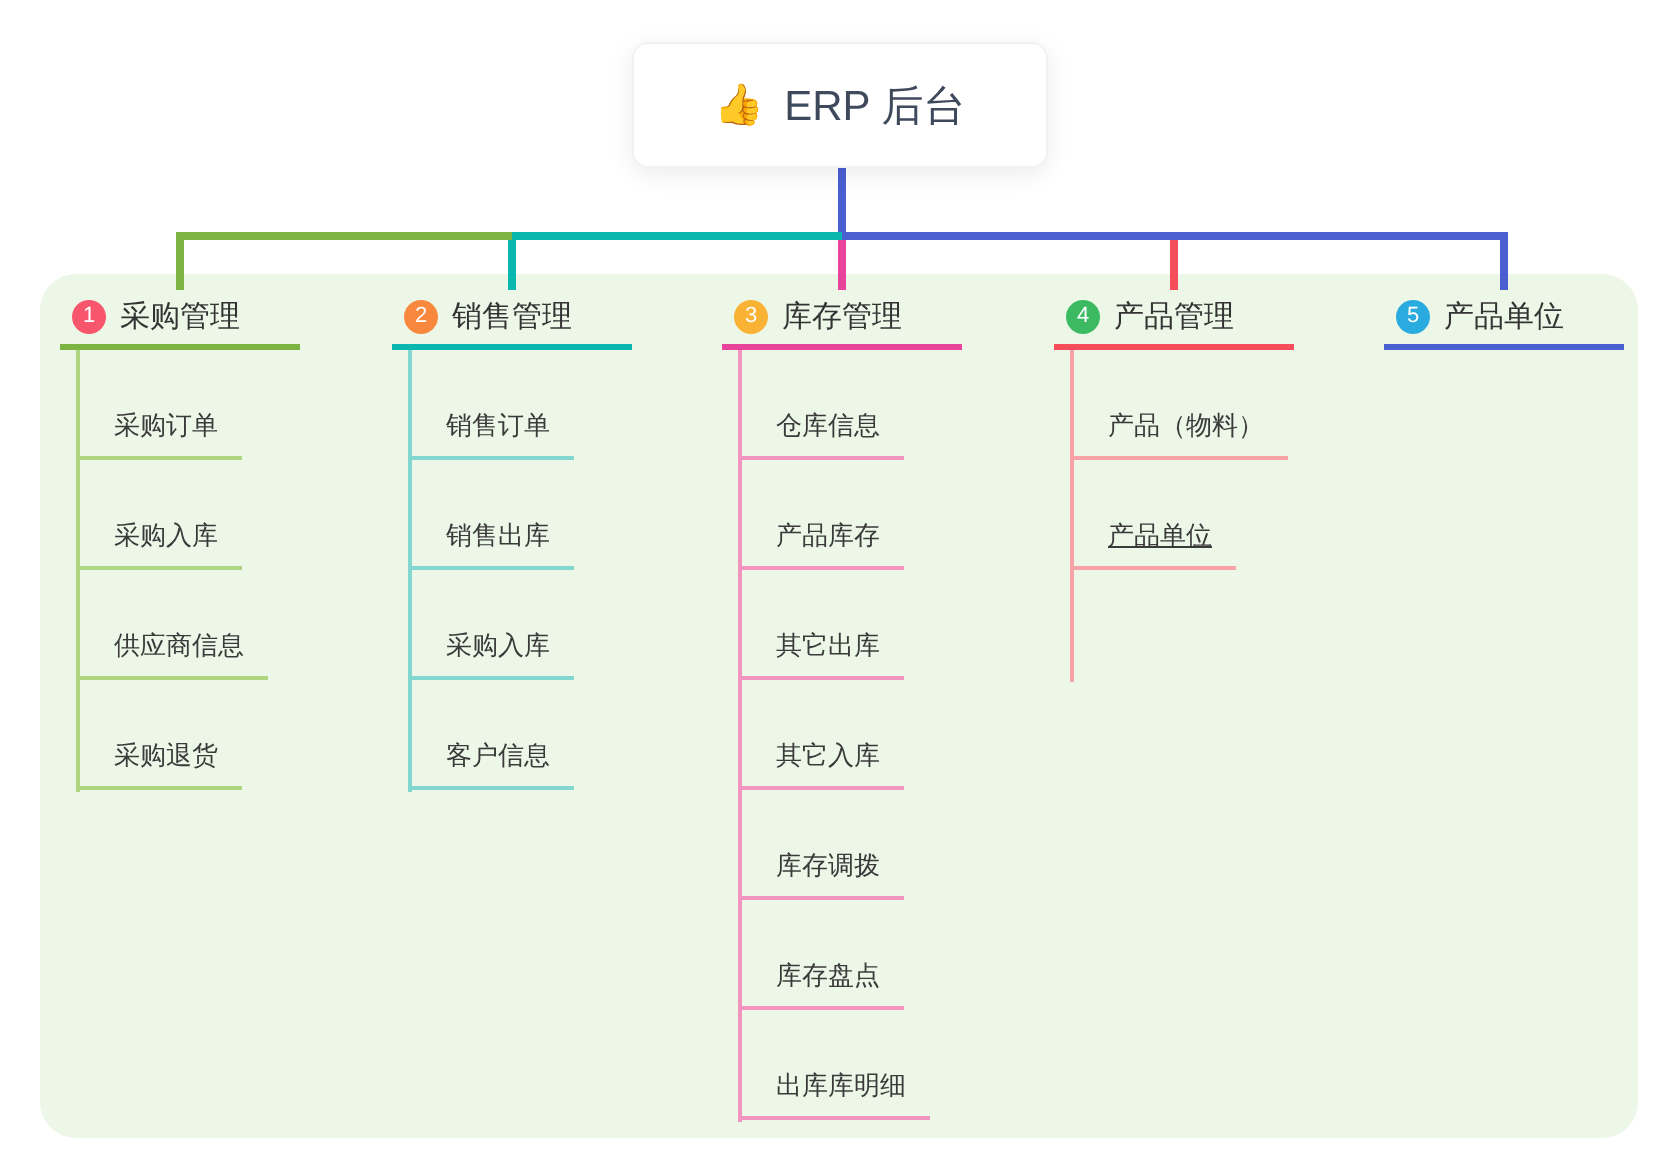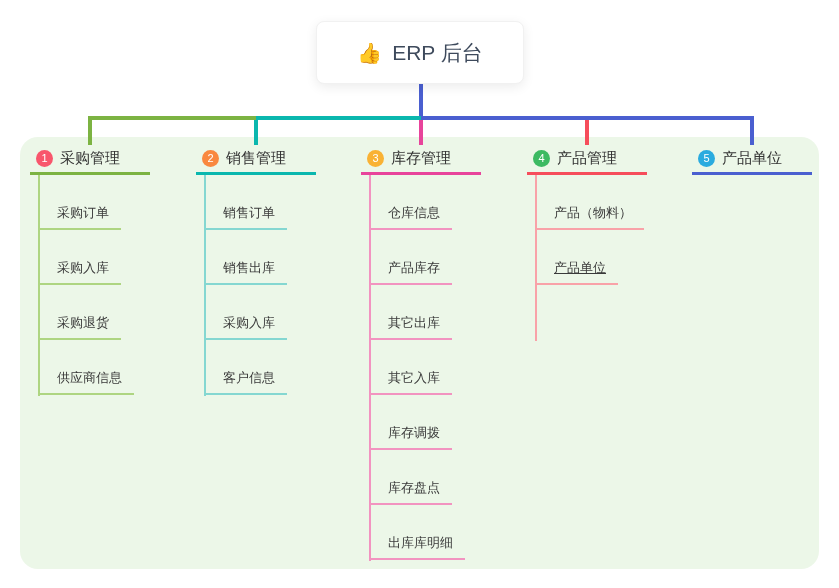--- a/index.html
+++ b/index.html
@@ -70,24 +70,24 @@
       </div>
       <div class="items">
         <div class="tree-line" style="height: 221px; background: rgb(174, 213, 129);"></div>
         <div class="item">
           <span class="item-label" style="border-bottom-color: rgb(174, 213, 129);">采购订单</span>
         </div>
         <div class="item">
           <span class="item-label" style="border-bottom-color: rgb(174, 213, 129);">采购入库</span>
         </div>
         <div class="item">
-          <span class="item-label" style="border-bottom-color: rgb(174, 213, 129);">采购退货</span>
+          <span class="item-label" style="border-bottom-color: rgb(174, 213, 129);">供应商信息</span>
         </div>
         <div class="item">
-          <span class="item-label" style="border-bottom-color: rgb(174, 213, 129);">供应商信息</span>
+          <span class="item-label" style="border-bottom-color: rgb(174, 213, 129);">采购退货</span>
         </div>
       </div>
     </div>
     <div class="branch" style="left: 196px; top: 145px;">
       <div class="branch-header" style="border-bottom-color: rgb(10, 183, 174);">
         <span class="badge" style="background: rgb(249, 136, 63);">2</span>
         <span class="branch-label">销售管理</span>
       </div>
       <div class="items">
         <div class="tree-line" style="height: 221px; background: rgb(132, 215, 209);"></div>

